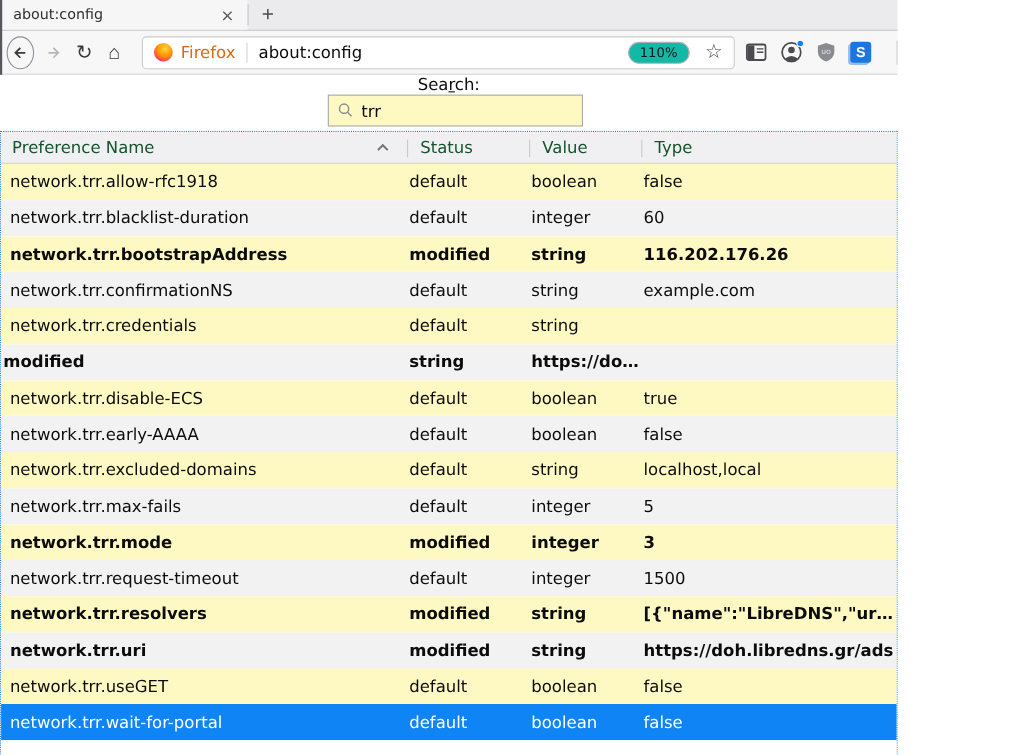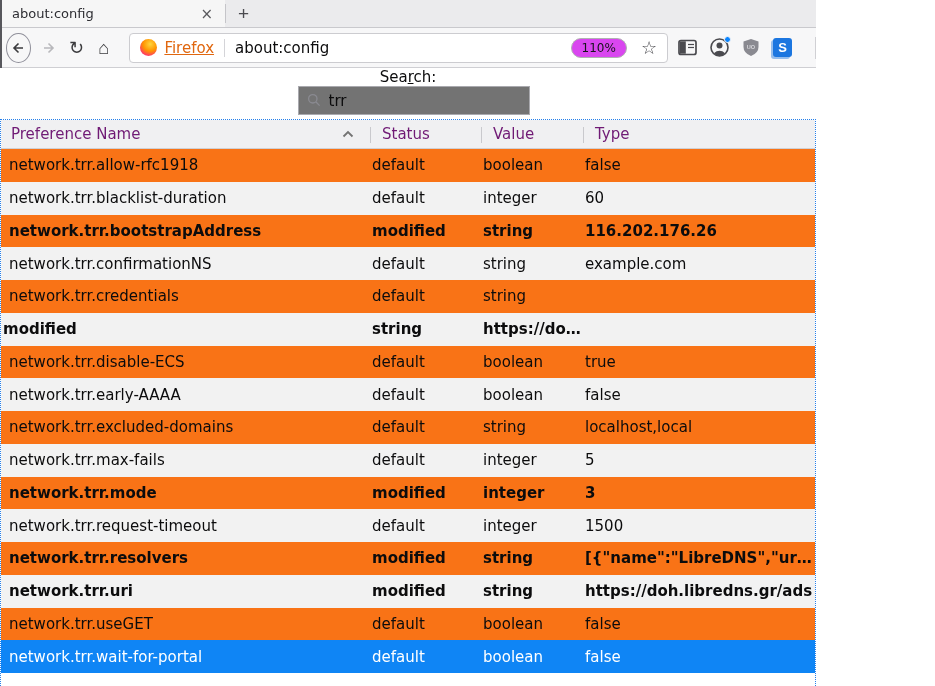--- a/index.html
+++ b/index.html
@@ -26,57 +26,57 @@
   .nav-btn { display:flex; align-items:center; justify-content:center; background:transparent; border:none; }
   .back-btn { width:30px; height:30px; border:1px solid #8f8f9a; border-radius:50%; margin-right:5px; }
   .icon-btn { width:26px; height:26px; margin:0 3px; }
   .glyph { font-size:18px; color:#3b3b3e; line-height:1; }
 
   .urlbar { margin-left:12px; width:657px; height:30px; background:#fff;
     border:1px solid #ccccd0; border-radius:4px; display:flex; align-items:center;
     padding:0 6px 0 10px; }
   .ff-logo { width:17px; height:17px; border-radius:50%;
     background:radial-gradient(circle at 60% 30%, #ffd53d 0%, #ff9400 45%, #ff3b64 75%, #b5007f 100%); }
-  .ff-brand { color:#e0670f; font-size:15px; margin:0 10px 0 7px;text-decoration:underline; }
+  .ff-brand { color:#e0670f; font-size:15px; margin:0 10px 0 7px; }
   .chip-divider { width:1px; height:18px; background:#d4d4d8; margin-right:10px; }
   .url-text { font-size:15px; color:#0c0c0d; flex:1; }
-  .zoom-pill { font-size:12px; color:#15141a; background:#d946ef; border:1px solid #b1b1b3;
+  .zoom-pill { font-size:12px; color:#15141a; background:#14b8a6; border:1px solid #b1b1b3;
     border-radius:10px; padding:2px 10px; margin-right:10px; }
   .star { font-size:18px; color:#4a4a4f; padding:0 4px; }
 
   .tool-icons { display:flex; align-items:center; margin-left:10px; gap:13px; }
   .acct-wrap { position:relative; }
   .acct-dot { position:absolute; top:-2px; right:-2px; width:7px; height:7px;
     border-radius:50%; background:#0a84ff; border:1px solid #f7f7f8; }
   .s-icon { width:19px; height:19px; background:#1b76e0; border-radius:3px; color:#fff;
     font-size:13px; font-weight:bold; display:flex; align-items:center; justify-content:center;
     box-shadow:-2px 2px 0 rgba(27,118,224,.45); }
   .right-divider { width:1px; height:22px; background:#d0d0d4; margin-left:10px; }
 
   
   .searchrow { height:51px; background:#fff; display:flex; align-items:center; padding-left:10px;flex-direction:column; }
   .search-label { font-size:15px; color:#0c0c0d; margin-right:10px; }
   .search-label .ak { text-decoration:underline; }
   .searchbox { position:relative; flex:1; height:29px; margin-right:-1px; }
   .searchbox input { width:100%; height:29px; border:1px solid #a9a9ae; padding:0 6px 0 30px;
-    font-size:15px; color:#0c0c0d; font-family:inherit; outline:none; background:#737373; }
+    font-size:15px; color:#0c0c0d; font-family:inherit; outline:none; background:#fef9c3; }
   .mag { position:absolute; left:9px; top:7px; }
 
   
   .cfg-table { height:567px; border-top:1px dotted #2680eb; border-left:1px dotted #2680eb;
     border-right:1px dotted #2680eb; display:flex; flex-direction:column; }
   .thead, .row { display:grid; grid-template-columns:369px 111px 102px 1fr; align-items:center; }
   .thead { height:29px; background:#f0f0f2; border-bottom:1px solid #d0d0d4;
-    color:#701a75; font-size:15px; }
+    color:#14532d; font-size:15px; }
   .th { position:relative; display:flex; align-items:center; height:100%; padding-left:12px; }
   .th.first { padding-left:10px; justify-content:space-between; padding-right:16px; }
   .th + .th::before { content:""; position:absolute; left:0; top:7px; height:16px; width:1px; background:#c9c9cd; }
 
   .tbody { flex:0 0 auto; }
-  .row { height:32.75px; font-size:15px; color:#0c0c0d; background:#f97316; }
+  .row { height:32.75px; font-size:15px; color:#0c0c0d; background:#fef9c3; }
   .row:nth-child(even) { background:#f2f2f2; }
   .cell { padding-left:2px; white-space:nowrap; overflow:hidden; text-overflow:ellipsis; }
   .cell.name { padding-left:8px; }
   .row.modified { font-weight:bold; }
   .row.selected, .row.selected:nth-child(even) { background:#0f85f5; color:#fff; }
   .filler { flex:1; background:#fff; }
 
   svg { display:block; }
 </style>
 </head>

